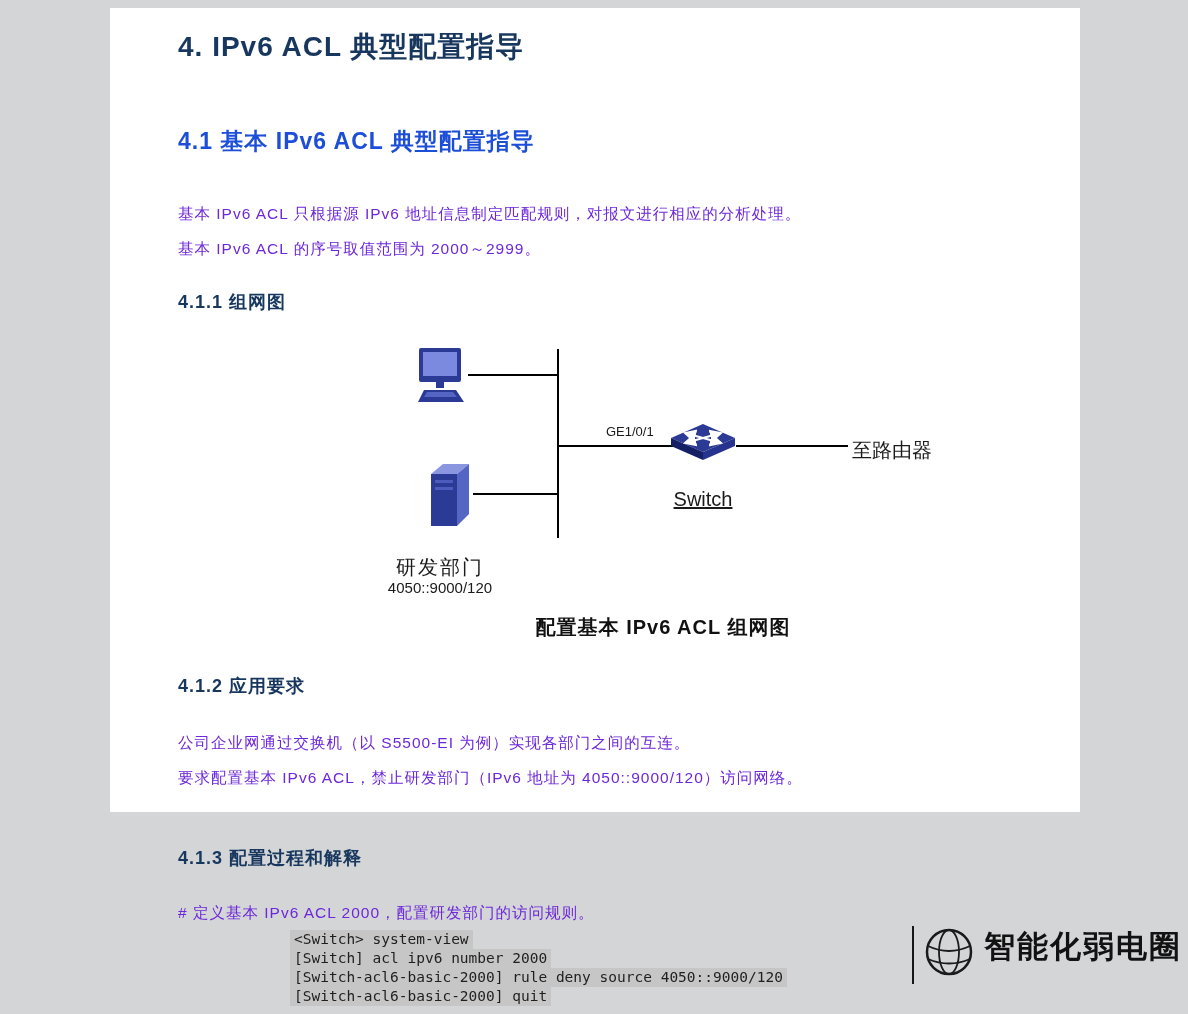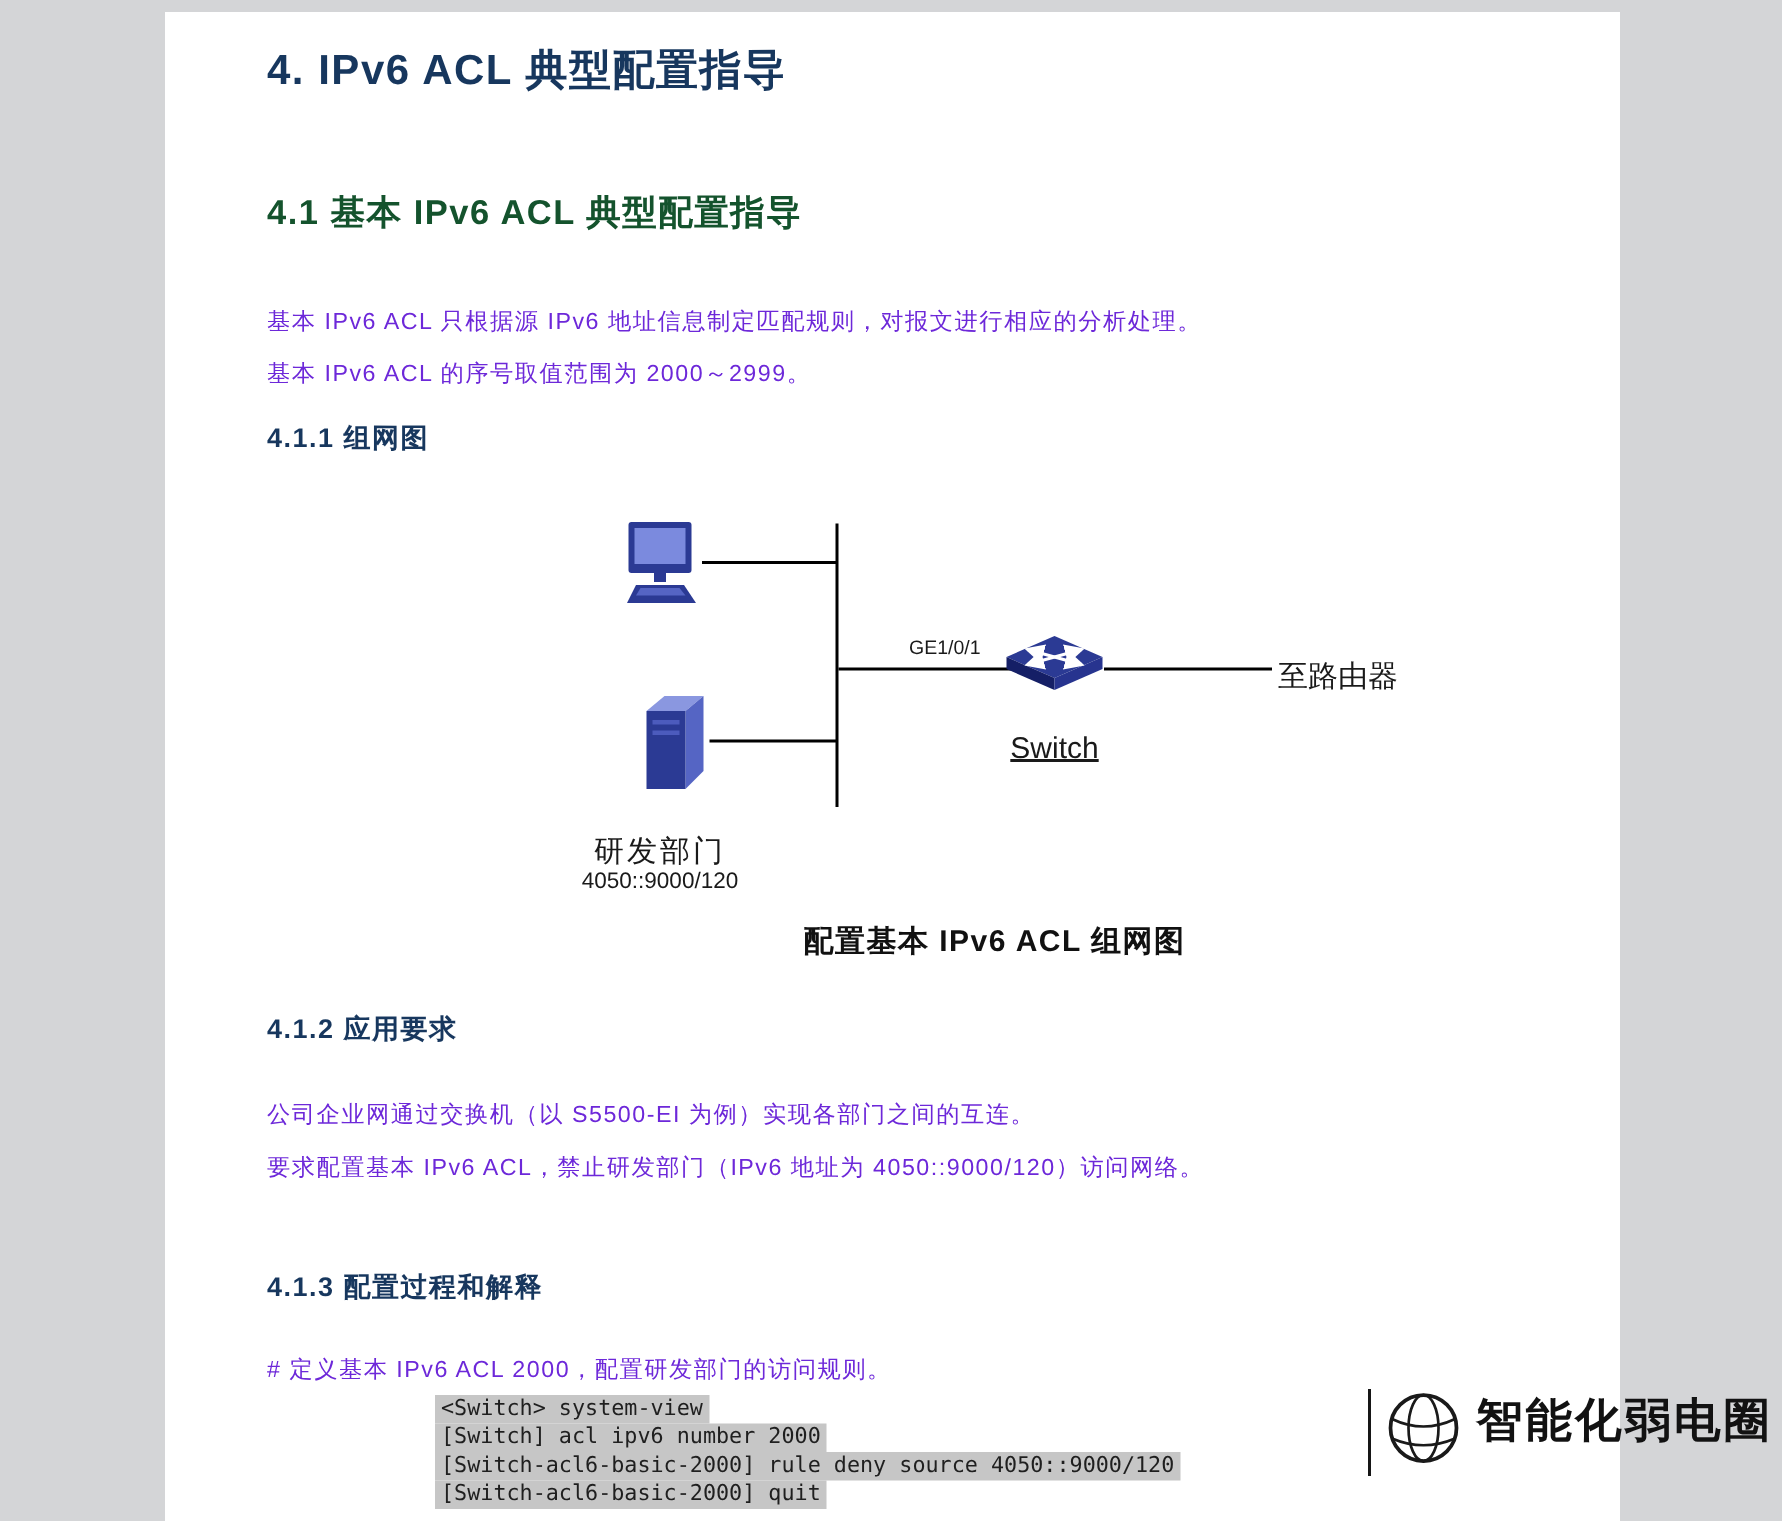--- a/index.html
+++ b/index.html
@@ -4,39 +4,39 @@
 <style>
   * { margin:0; padding:0; box-sizing:border-box; }
   html,body { width:1188px; height:1014px; }
   body {
     position:relative;
     background:#d4d5d7;
     font-family:"Liberation Sans","DejaVu Sans",sans-serif;
     overflow:hidden;
   }
   .page {
-    position:absolute; left:110px; top:8px; width:970px; height:1006px;
+    position:absolute; left:110px; top:8px; width:970px; height:804px;
     background:#ffffff;
   }
   .doc-title {
     position:absolute; left:68px; top:20px;
     font-size:28px; font-weight:bold; color:#17375e; letter-spacing:1px;
     white-space:nowrap;
   }
   .sec-title {
     position:absolute; left:68px; top:118px;
-    font-size:23px; font-weight:bold; color:#14532d; letter-spacing:1px;
+    font-size:23px; font-weight:bold; color:#1d4ed8; letter-spacing:1px;
     white-space:nowrap;
   }
   .sub-title {
     position:absolute; left:68px;
     font-size:18px; font-weight:bold; color:#17375e; letter-spacing:1px;
     white-space:nowrap;
   }
-  .pos-h3a { top:272px; } .pos-h3b { top:666px; } .pos-h3c { top:838px; }
+  .pos-h3a { top:282px; } .pos-h3b { top:666px; } .pos-h3c { top:838px; }
   .body-text {
     position:absolute; left:68px;
     font-size:15.5px; color:#6d28d9; letter-spacing:1px; white-space:nowrap;
   }
   .pos-p1 { top:196px; } .pos-p2 { top:231px; }
   .pos-p3 { top:725px; } .pos-p4 { top:760px; } .pos-p5 { top:895px; }
 
   
   .diagram { position:absolute; left:0; top:330px; width:970px; height:272px; }
   .dline { position:absolute; background:#000; }

